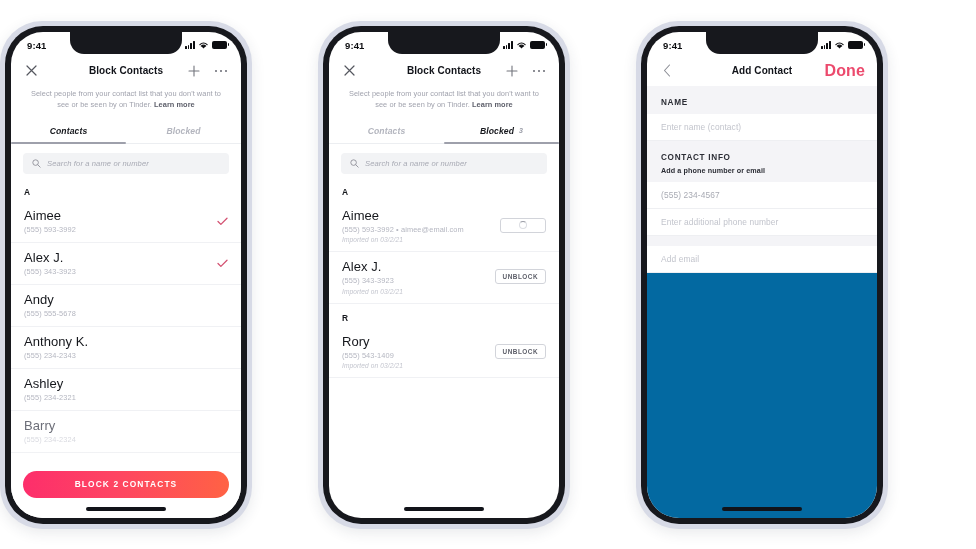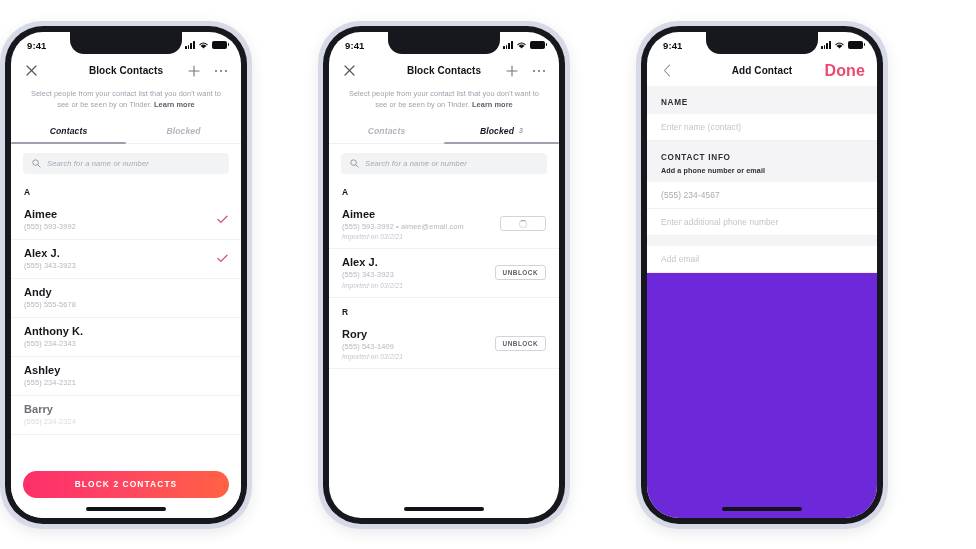--- a/index.html
+++ b/index.html
@@ -4,25 +4,25 @@
 <style>
   * { box-sizing: border-box; margin: 0; padding: 0; }
   html, body {
     width: 976px; height: 549px;
     background: #ffffff;
     font-family: "Liberation Sans", sans-serif;
     overflow: hidden;
   }
   .stage {
     position: relative;
-    width: 976px; height: 549px;
+    width: 888px; height: 549px;
     background: #ffffff;
     display: flex;
     align-items: center;
-    justify-content: flex-start;
+    justify-content: space-between;
     gap: 66px;
   }
 
   
   .phone {
     position: relative;
     width: 252px;
     height: 508px;
     border-radius: 42px;
     background: #d7dae6;
@@ -211,22 +211,22 @@
   }
   .row {
     display: flex;
     align-items: center;
     padding: 7px 13px 8px;
     border-bottom: 1px solid #f0f1f4;
     min-height: 34px;
   }
   .row-main { flex: 1 1 auto; min-width: 0; }
   .row-name {
-    font-size: 11px;
-    font-weight: bold;
+    font-size: 13px;
+    font-weight: normal;
     color: #15171c;
     letter-spacing: .05px;
     margin-bottom: 2px;
   }
   .row-sub {
     font-size: 7.4px;
     color: #b4b6c0;
     letter-spacing: .1px;
   }
   .row-meta {
@@ -279,21 +279,21 @@
     border-radius: 16px;
     background: linear-gradient(to right, #fd2e6b 0%, #fe4562 45%, #ff6244 100%);
     display: flex; align-items: center; justify-content: center;
     color: #fff;
     font-size: 8.4px;
     font-weight: bold;
     letter-spacing: 1.1px;
   }
 
   
-  .form-body { flex: 1 1 auto; background: #6d28d9; }
+  .form-body { flex: 1 1 auto; background: #0369a1; }
   .form-sec-head {
     padding: 12px 14px 7px;
     background: #f4f4f7;
   }
   .form-sec-title {
     font-size: 8.2px;
     font-weight: bold;
     color: #2b2d35;
     letter-spacing: .7px;
   }

